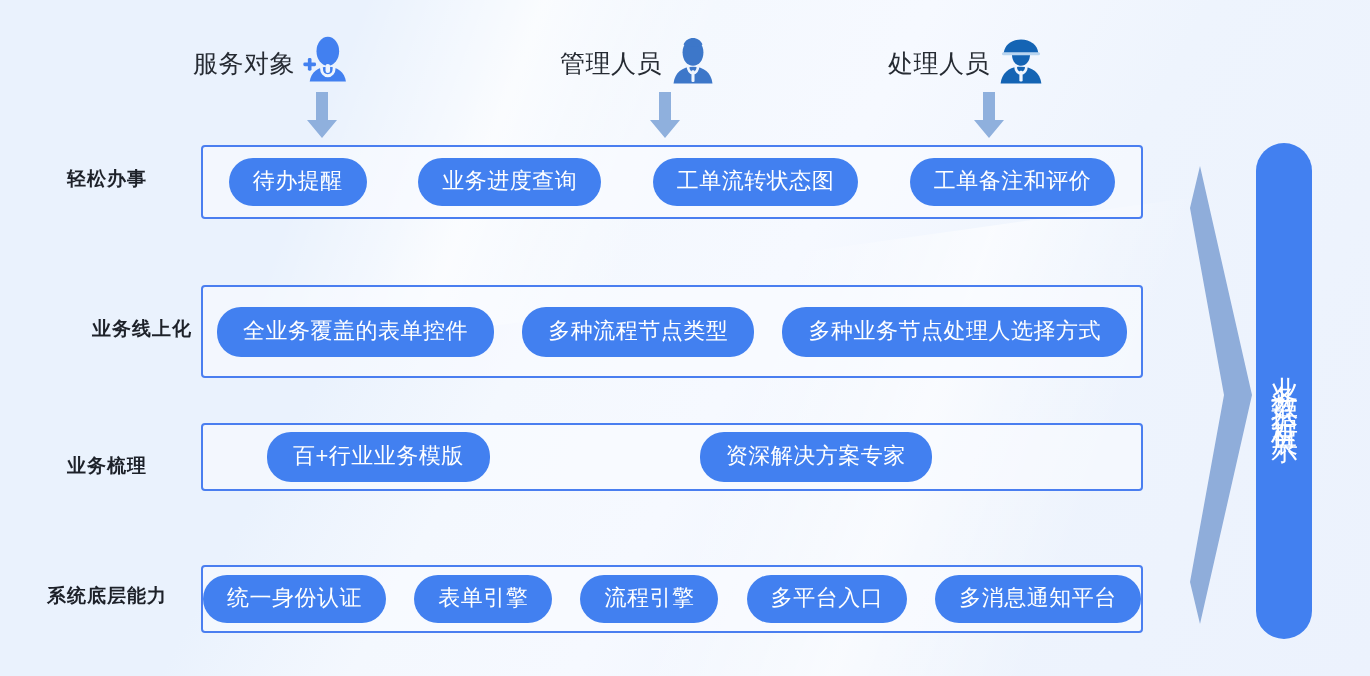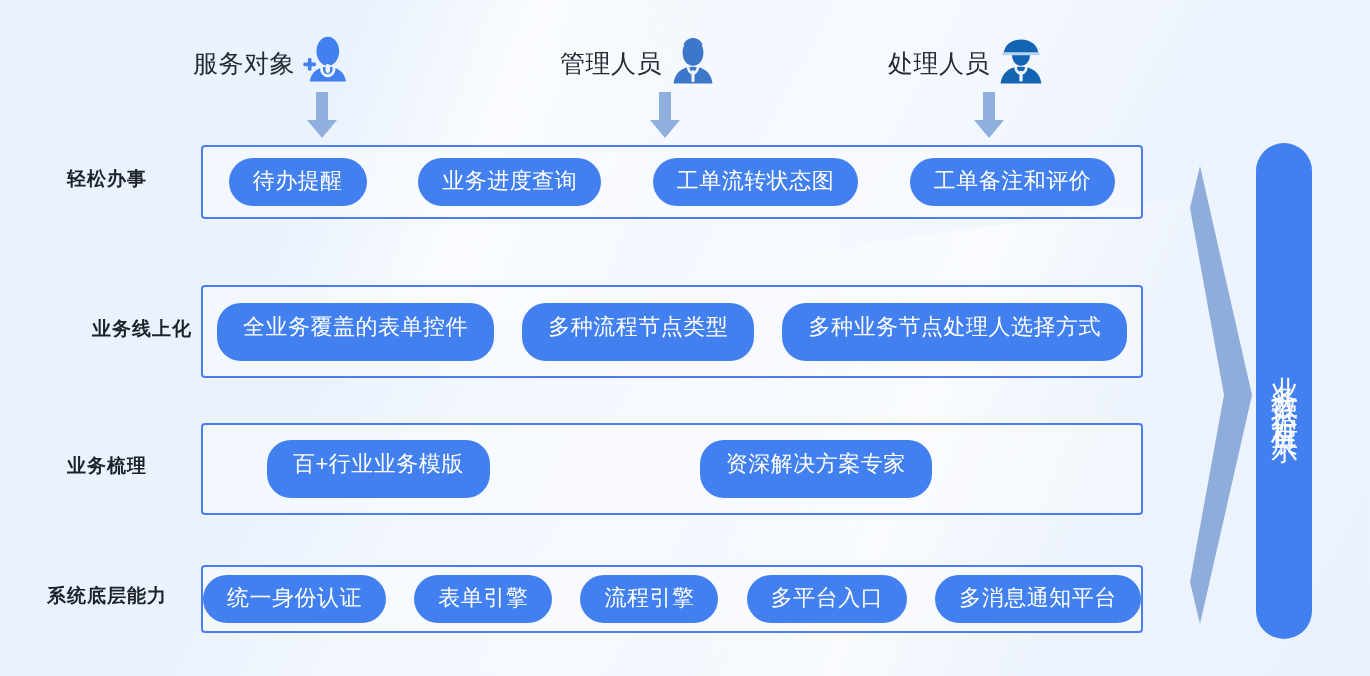--- a/index.html
+++ b/index.html
@@ -113,21 +113,21 @@
     font-size: 22px;
     line-height: 1;
     padding: 12px 24px 14px;
     white-space: nowrap;
     letter-spacing: .5px;
     box-sizing: border-box;
     display: inline-flex;
     align-items: center;
     justify-content: center;
   }
-  .pill.lg { font-size: 22px; padding: 13px 26px 23px; }
+  .pill.lg { font-size: 22px; padding: 13px 26px 15px; }
 
   
   .big-arrow {
     position: absolute;
     left: 1178px;
     top: 152px;
     width: 82px;
     height: 486px;
   }
   .vbanner {
@@ -229,21 +229,21 @@
   </div>
 
   <div class="row-label" style="top:316px;text-align:right;">业务线上化</div>
   <div class="row-box spread-even" style="top:285px; height:93px;">
     <span class="pill lg">全业务覆盖的表单控件</span>
     <span class="pill lg">多种流程节点类型</span>
     <span class="pill lg">多种业务节点处理人选择方式</span>
   </div>
 
   <div class="row-label" style="top:453px;">业务梳理</div>
-  <div class="row-box spread-custom" style="top:423px; height:92px; padding-left:64px; gap:210px;">
+  <div class="row-box spread-custom" style="top:423px; height:68px; padding-left:64px; gap:210px;">
     <span class="pill lg">百+行业业务模版</span>
     <span class="pill lg">资深解决方案专家</span>
   </div>
 
   <div class="row-label" style="top:583px;">系统底层能力</div>
   <div class="row-box spread-even" style="top:565px; height:68px;gap:28px;">
     <span class="pill">统一身份认证</span>
     <span class="pill">表单引擎</span>
     <span class="pill">流程引擎</span>
     <span class="pill">多平台入口</span>

